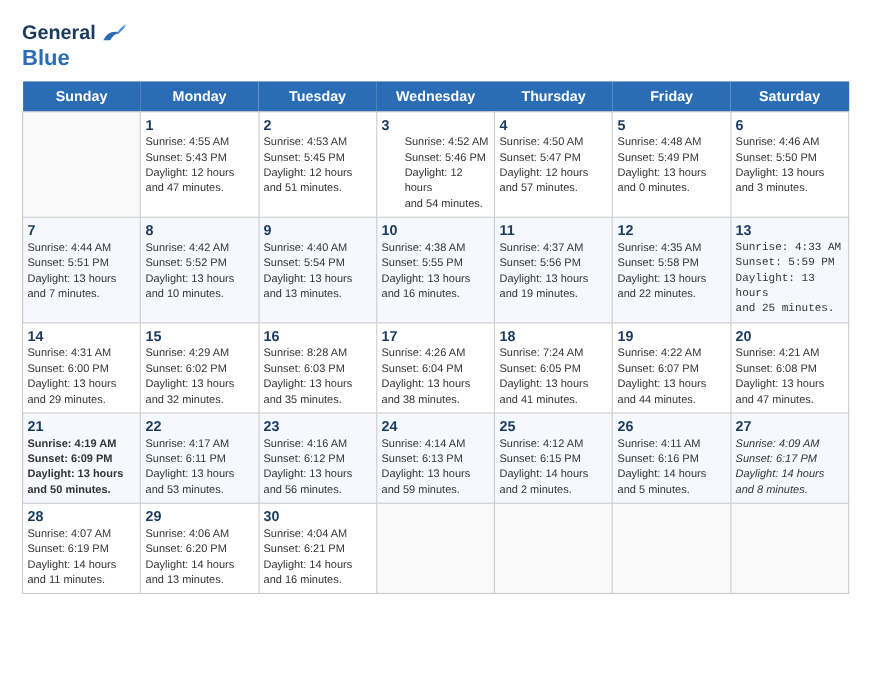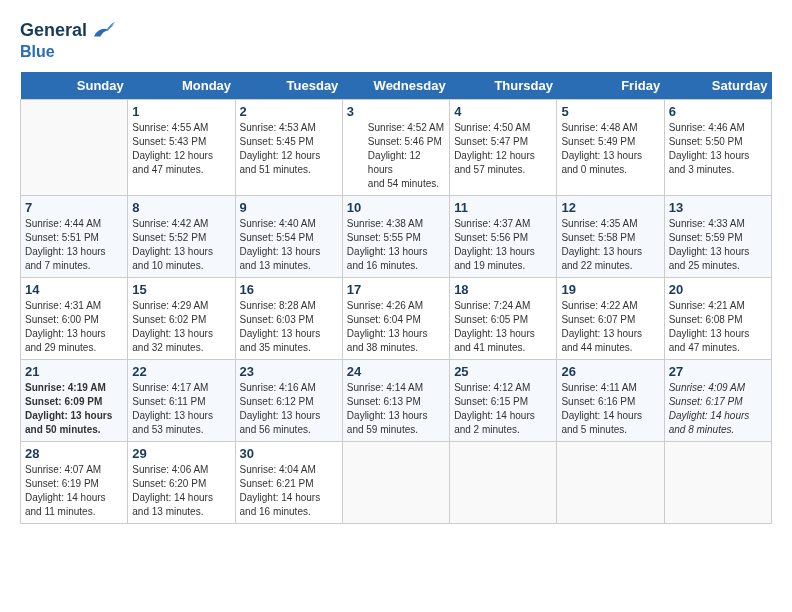--- a/index.html
+++ b/index.html
@@ -48,21 +48,21 @@
     }
     .calendar {
       width: 100%;
       border-collapse: collapse;
       font-size: 11px;
     }
     .calendar th {
       background-color: #2a6db5;
       color: white;
       padding: 6px 4px;
-      text-align: right;
+      text-align: center;
       font-size: 13px;
       font-weight: bold;
     }
     .calendar td {
       border: 1px solid #ccc;
       vertical-align: top;
       padding: 4px;
       width: calc(100% / 7);
       min-height: 80px;
       background: #fff;
@@ -87,21 +87,21 @@
   </style>
 </head>
 <body>
 
 <div class="header">
   <div class="logo">
     <div>
       <div class="logo-text"><span style="color:#1a3a5c">General</span><svg class="logo-bird" viewBox="0 0 30 24" xmlns="http://www.w3.org/2000/svg" style="display:inline-block;vertical-align:middle;width:28px;height:22px;margin-left:2px">
             <path d="M5 18 Q10 8 20 10 Q25 6 28 4 Q22 10 18 12 Q15 13 12 18 Z" fill="#2a6db5"></path>
             <path d="M18 12 Q22 5 28 2 Q24 8 20 12 Z" fill="#4a90d9"></path>
-          </svg><br><span style="color:#2a6db5;font-size:16px">Blue</span></div>
+          </svg><br><span style="color:#2a6db5;font-size:20px">Blue</span></div>
     </div>
   </div>
   <div class="title-block">
     <div class="main-title"></div>
     <div class="subtitle"></div>
   </div>
 </div>
 
 <table class="calendar">
   <thead>
@@ -199,21 +199,21 @@
         </td>
         <td>
           <div class="day-number">12</div>
           <div class="day-info" style="white-space: pre-line;">Sunrise: 4:35 AM
 Sunset: 5:58 PM
 Daylight: 13 hours
 and 22 minutes.</div>
         </td>
         <td>
           <div class="day-number">13</div>
-          <div class="day-info" style="white-space: pre-line;">Sunrise: 4:33 AM
+          <div class="day-info" style="white-space: pre-line; font-family: Liberation Mono, monospace;">Sunrise: 4:33 AM
 Sunset: 5:59 PM
 Daylight: 13 hours
 and 25 minutes.</div>
         </td>
       </tr>
       <tr>
         <td>
           <div class="day-number">14</div>
           <div class="day-info" style="white-space: pre-line;">Sunrise: 4:31 AM
 Sunset: 6:00 PM

